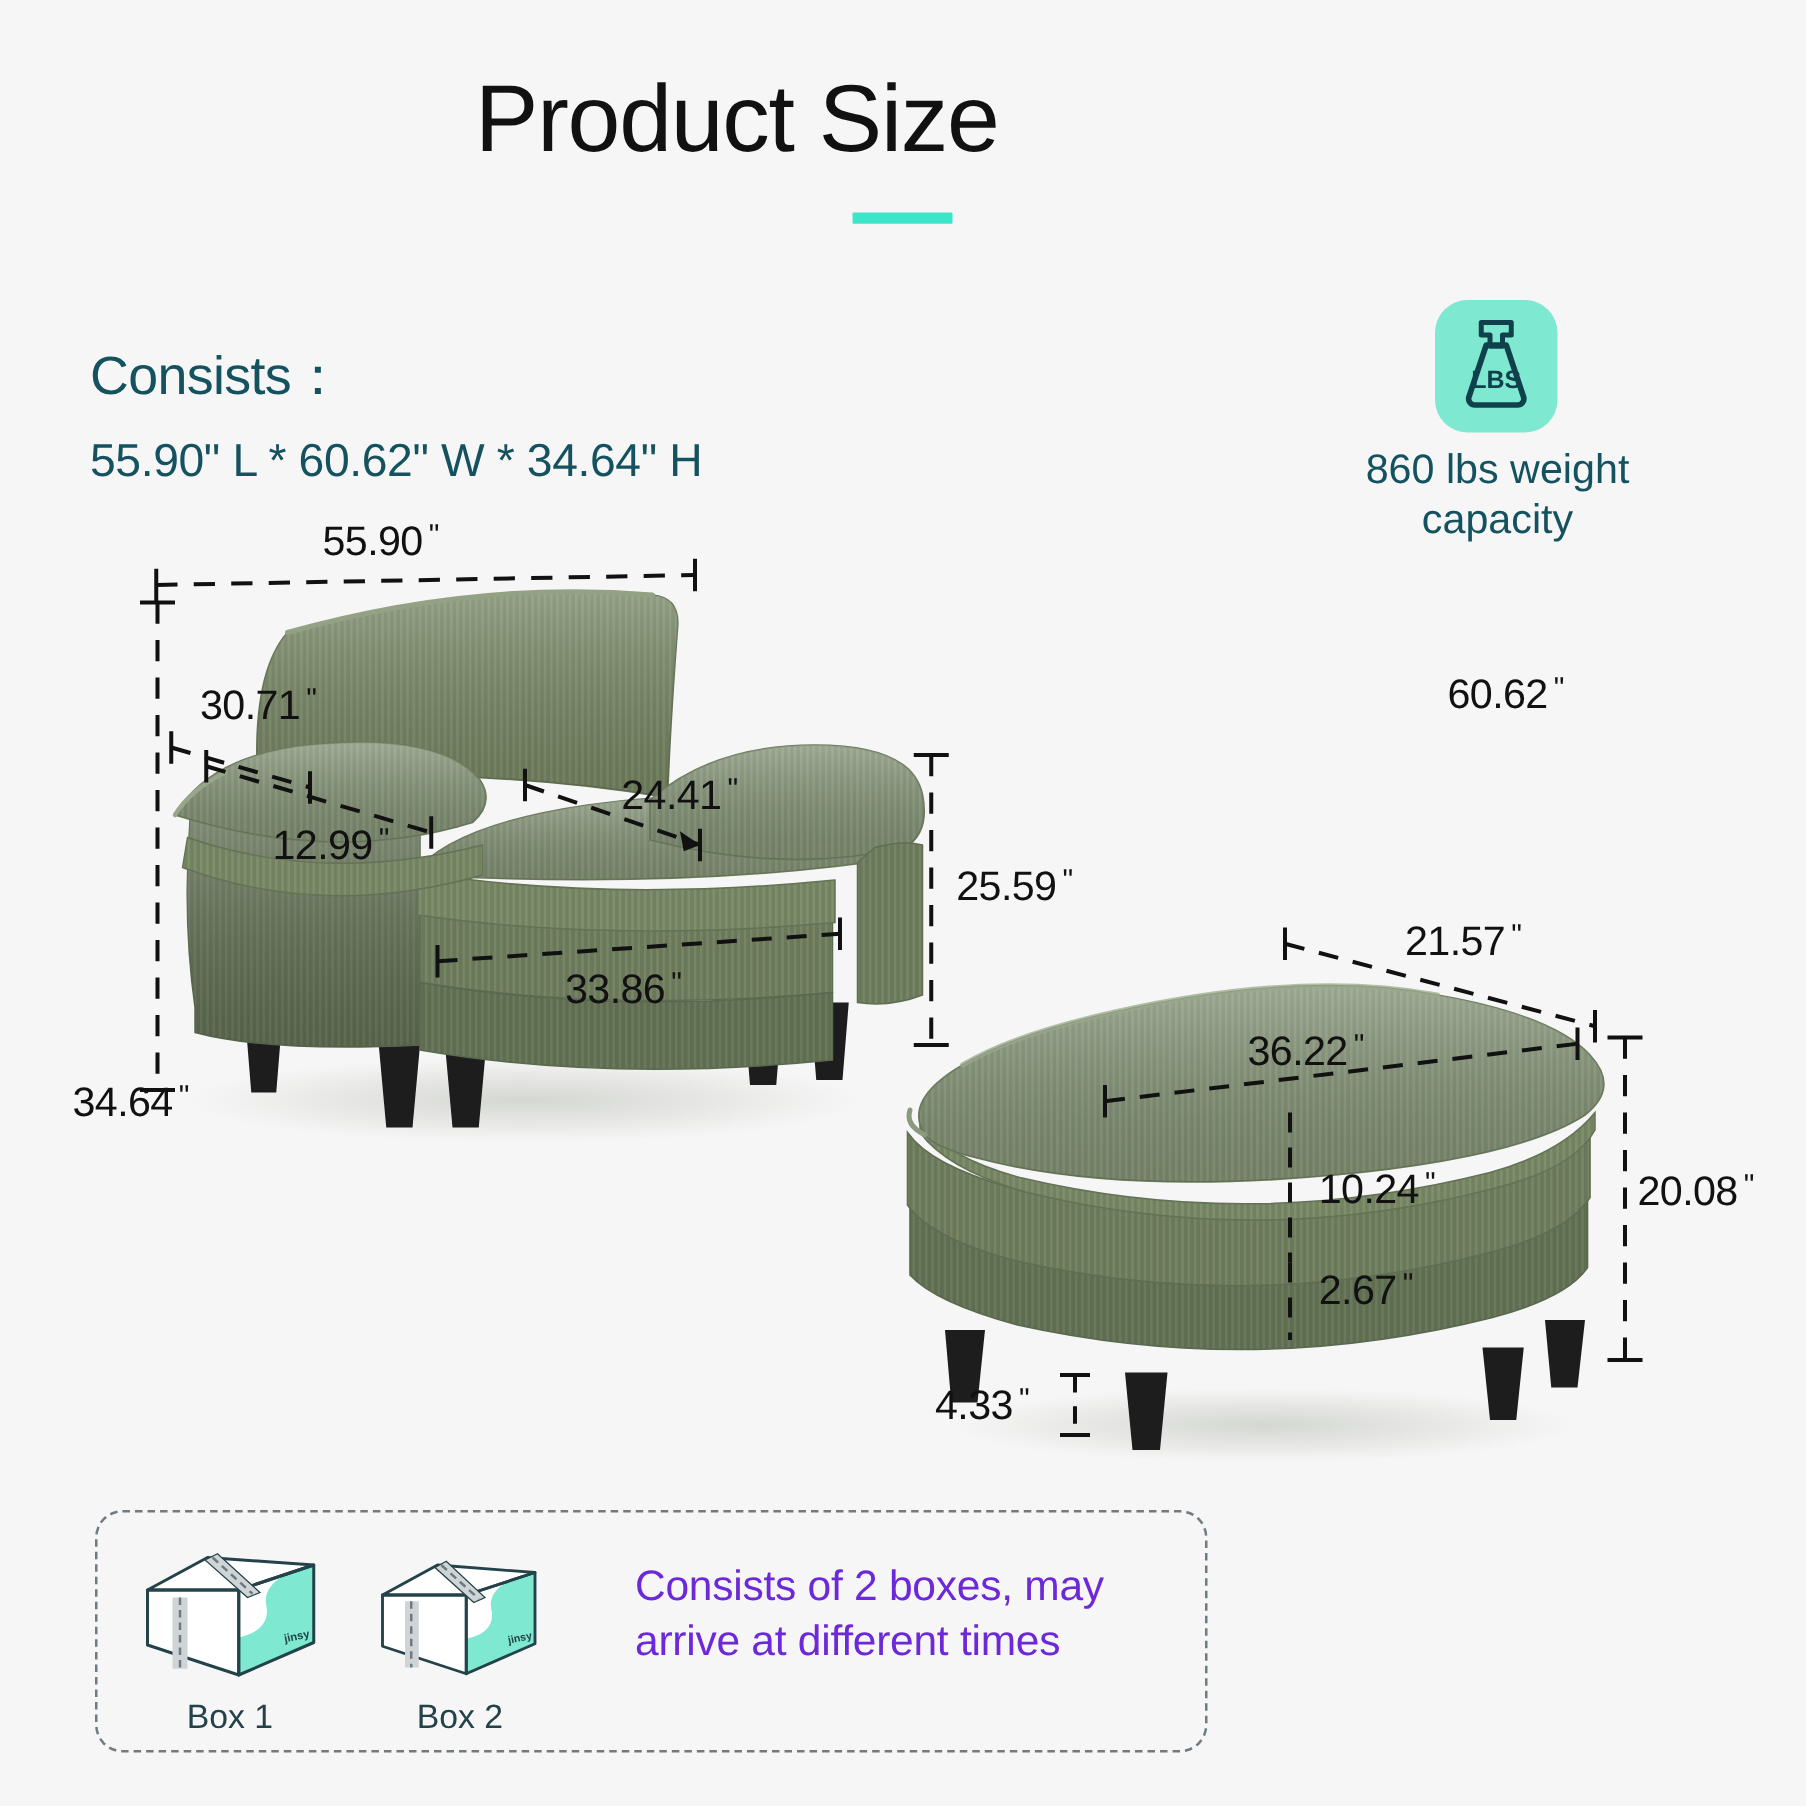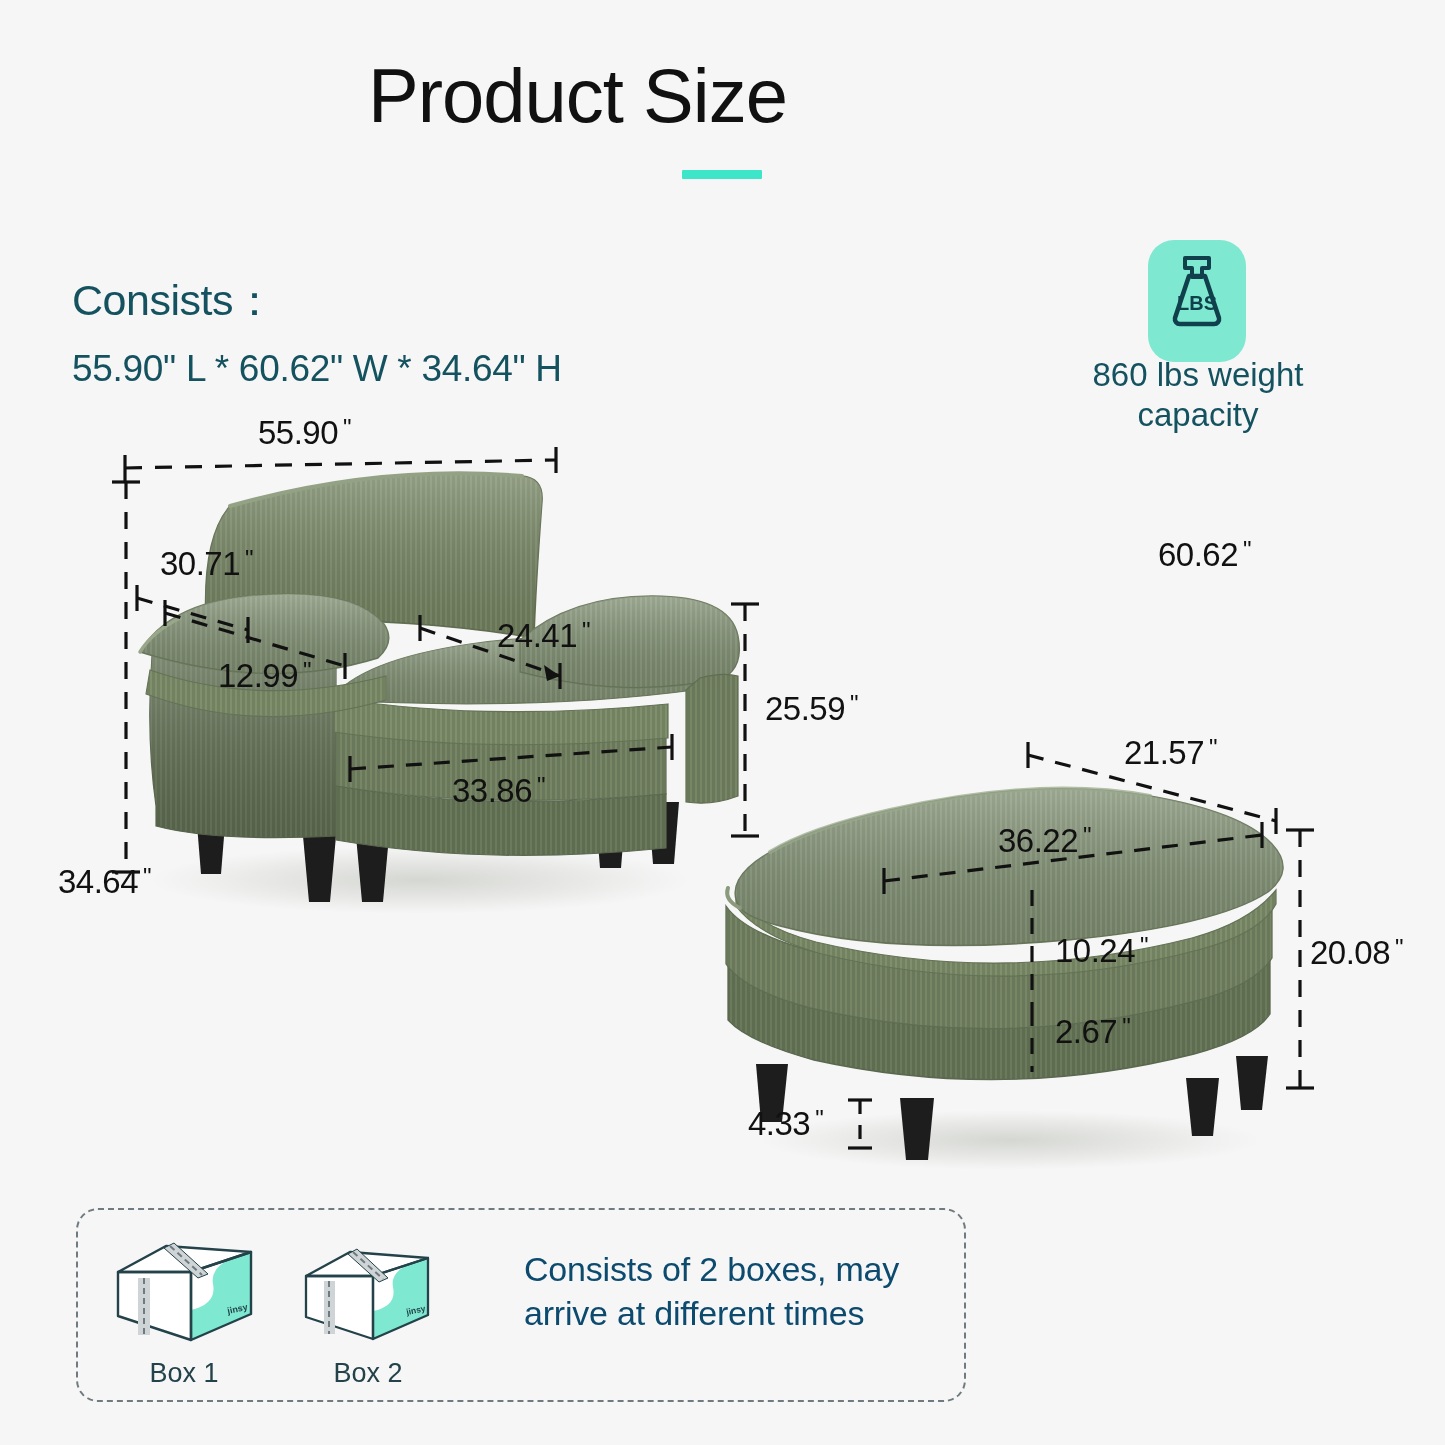--- a/index.html
+++ b/index.html
@@ -7,42 +7,42 @@
     width:1445px;height:1445px;
     background:#f6f6f6;
     font-family:"Liberation Sans", sans-serif;
     position:relative;overflow:hidden;
     -webkit-font-smoothing:antialiased;
   }
   .abs{position:absolute;}
 
   
   #page-title{
-    top:58px;left:0;width:1155px;text-align:center;
+    top:58px;left:12px;width:1155px;text-align:center;
     font-size:76px;font-weight:400;color:#111111;
     letter-spacing:-1px;line-height:1;
   }
   #title-accent{
     top:170px;left:682px;width:80px;height:9px;
     background:#3de6c8;border-radius:1px;
   }
 
   
   #dimension-heading{
     top:272px;left:72px;
     font-size:43px;font-weight:500;color:#14525f;letter-spacing:-0.5px;
   }
   #dimension-value{
     top:348px;left:72px;
     font-size:37px;font-weight:400;color:#14525f;letter-spacing:-0.3px;
   }
 
   
   #weight-badge{
-    top:240px;left:1148px;width:98px;height:122px;
+    top:240px;left:1148px;width:98px;height:106px;
     background:#7fe8d0;border-radius:26px;
   }
   #weight-badge svg{position:absolute;top:0;left:0;}
   #weight-capacity-text{
     top:355px;left:1048px;width:300px;text-align:center;
     font-size:33px;font-weight:400;color:#14525f;line-height:1.22;
   }
 
   
   .dim-label{
@@ -54,22 +54,22 @@
   
   #boxes-panel{
     top:1208px;left:76px;width:890px;height:194px;
     border:2px dashed #6f7b80;border-radius:22px;
     box-sizing:border-box;background:transparent;
   }
   .box-label{
     font-size:27px;color:#23424a;text-align:center;width:160px;
   }
   #boxes-note{
-    top:1248px;left:524px;width:430px;
-    font-size:34px;color:#0c4a6e;line-height:1.28;letter-spacing:-0.2px;
+    top:1248px;left:508px;width:430px;
+    font-size:34px;color:#6d28d9;line-height:1.28;letter-spacing:-0.2px;
   }
 
   
   #furniture{top:0;left:0;}
 </style>
 </head>
 <body>
 
 <div class="abs" id="page-title">Product Size</div>
 <div class="abs" id="title-accent"></div>

